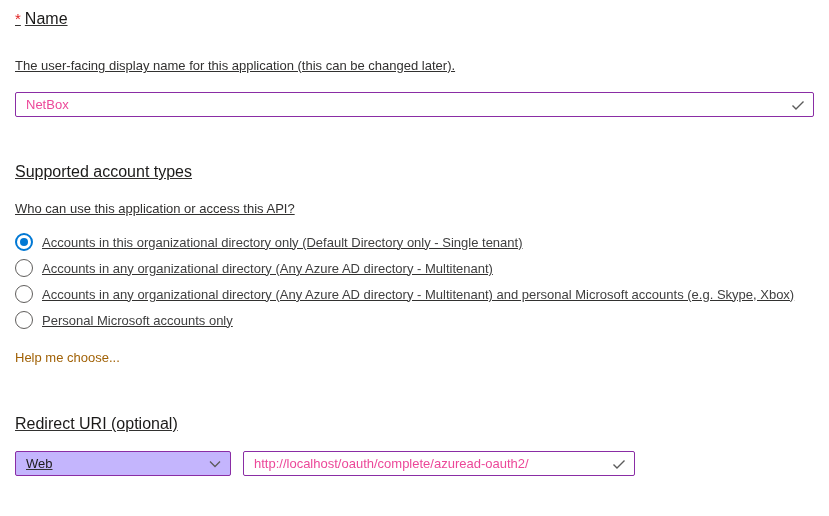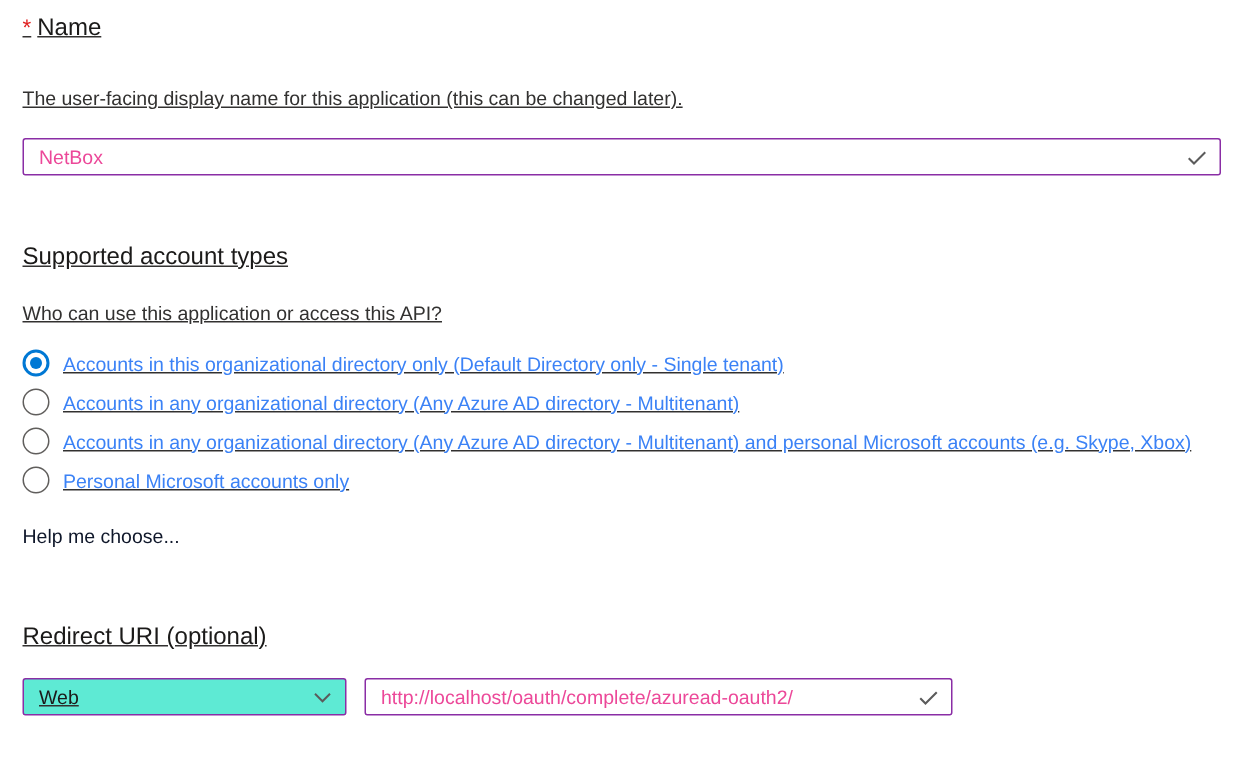--- a/index.html
+++ b/index.html
@@ -71,42 +71,42 @@
   }
   .radio.checked { border: 2px solid #0078d4; }
   .radio.checked::after {
     content: "";
     display: block;
     width: 8px; height: 8px;
     margin: 3px;
     border-radius: 50%;
     background: #0078d4;
   }
-  .radio-label { margin-left: 9px; font-size: 13px; color: #3b82f6; white-space: nowrap; }
+  .radio-label { margin-left: 9px; font-size: 13px; color: #404040; white-space: nowrap; }
 
   .help-link {
     display: inline-block;
     margin-top: 17px;
     font-size: 13px;
-    color: #0f172a;
+    color: #a16207;
     text-decoration: none;
     cursor: pointer;
   }
 
   
   .redirect-section { margin-top: 47px; }
   .redirect-desc { margin-top: 11px; max-width: 800px; }
   .uri-row { margin-top: 17px; display: flex; gap: 12px; align-items: center; }
   .platform-select {
     position: relative;
     width: 216px;
     height: 25px;
     border: 1px solid #8a2da5;
     border-radius: 2px;
-    background: #5eead4;
+    background: #c4b5fd;
     display: flex;
     align-items: center;
     padding: 0 30px 0 10px;
     font-size: 13px;
     color: #1b1a19;
     cursor: pointer;
   }
   .select-chevron {
     position: absolute;
     right: 8px;

